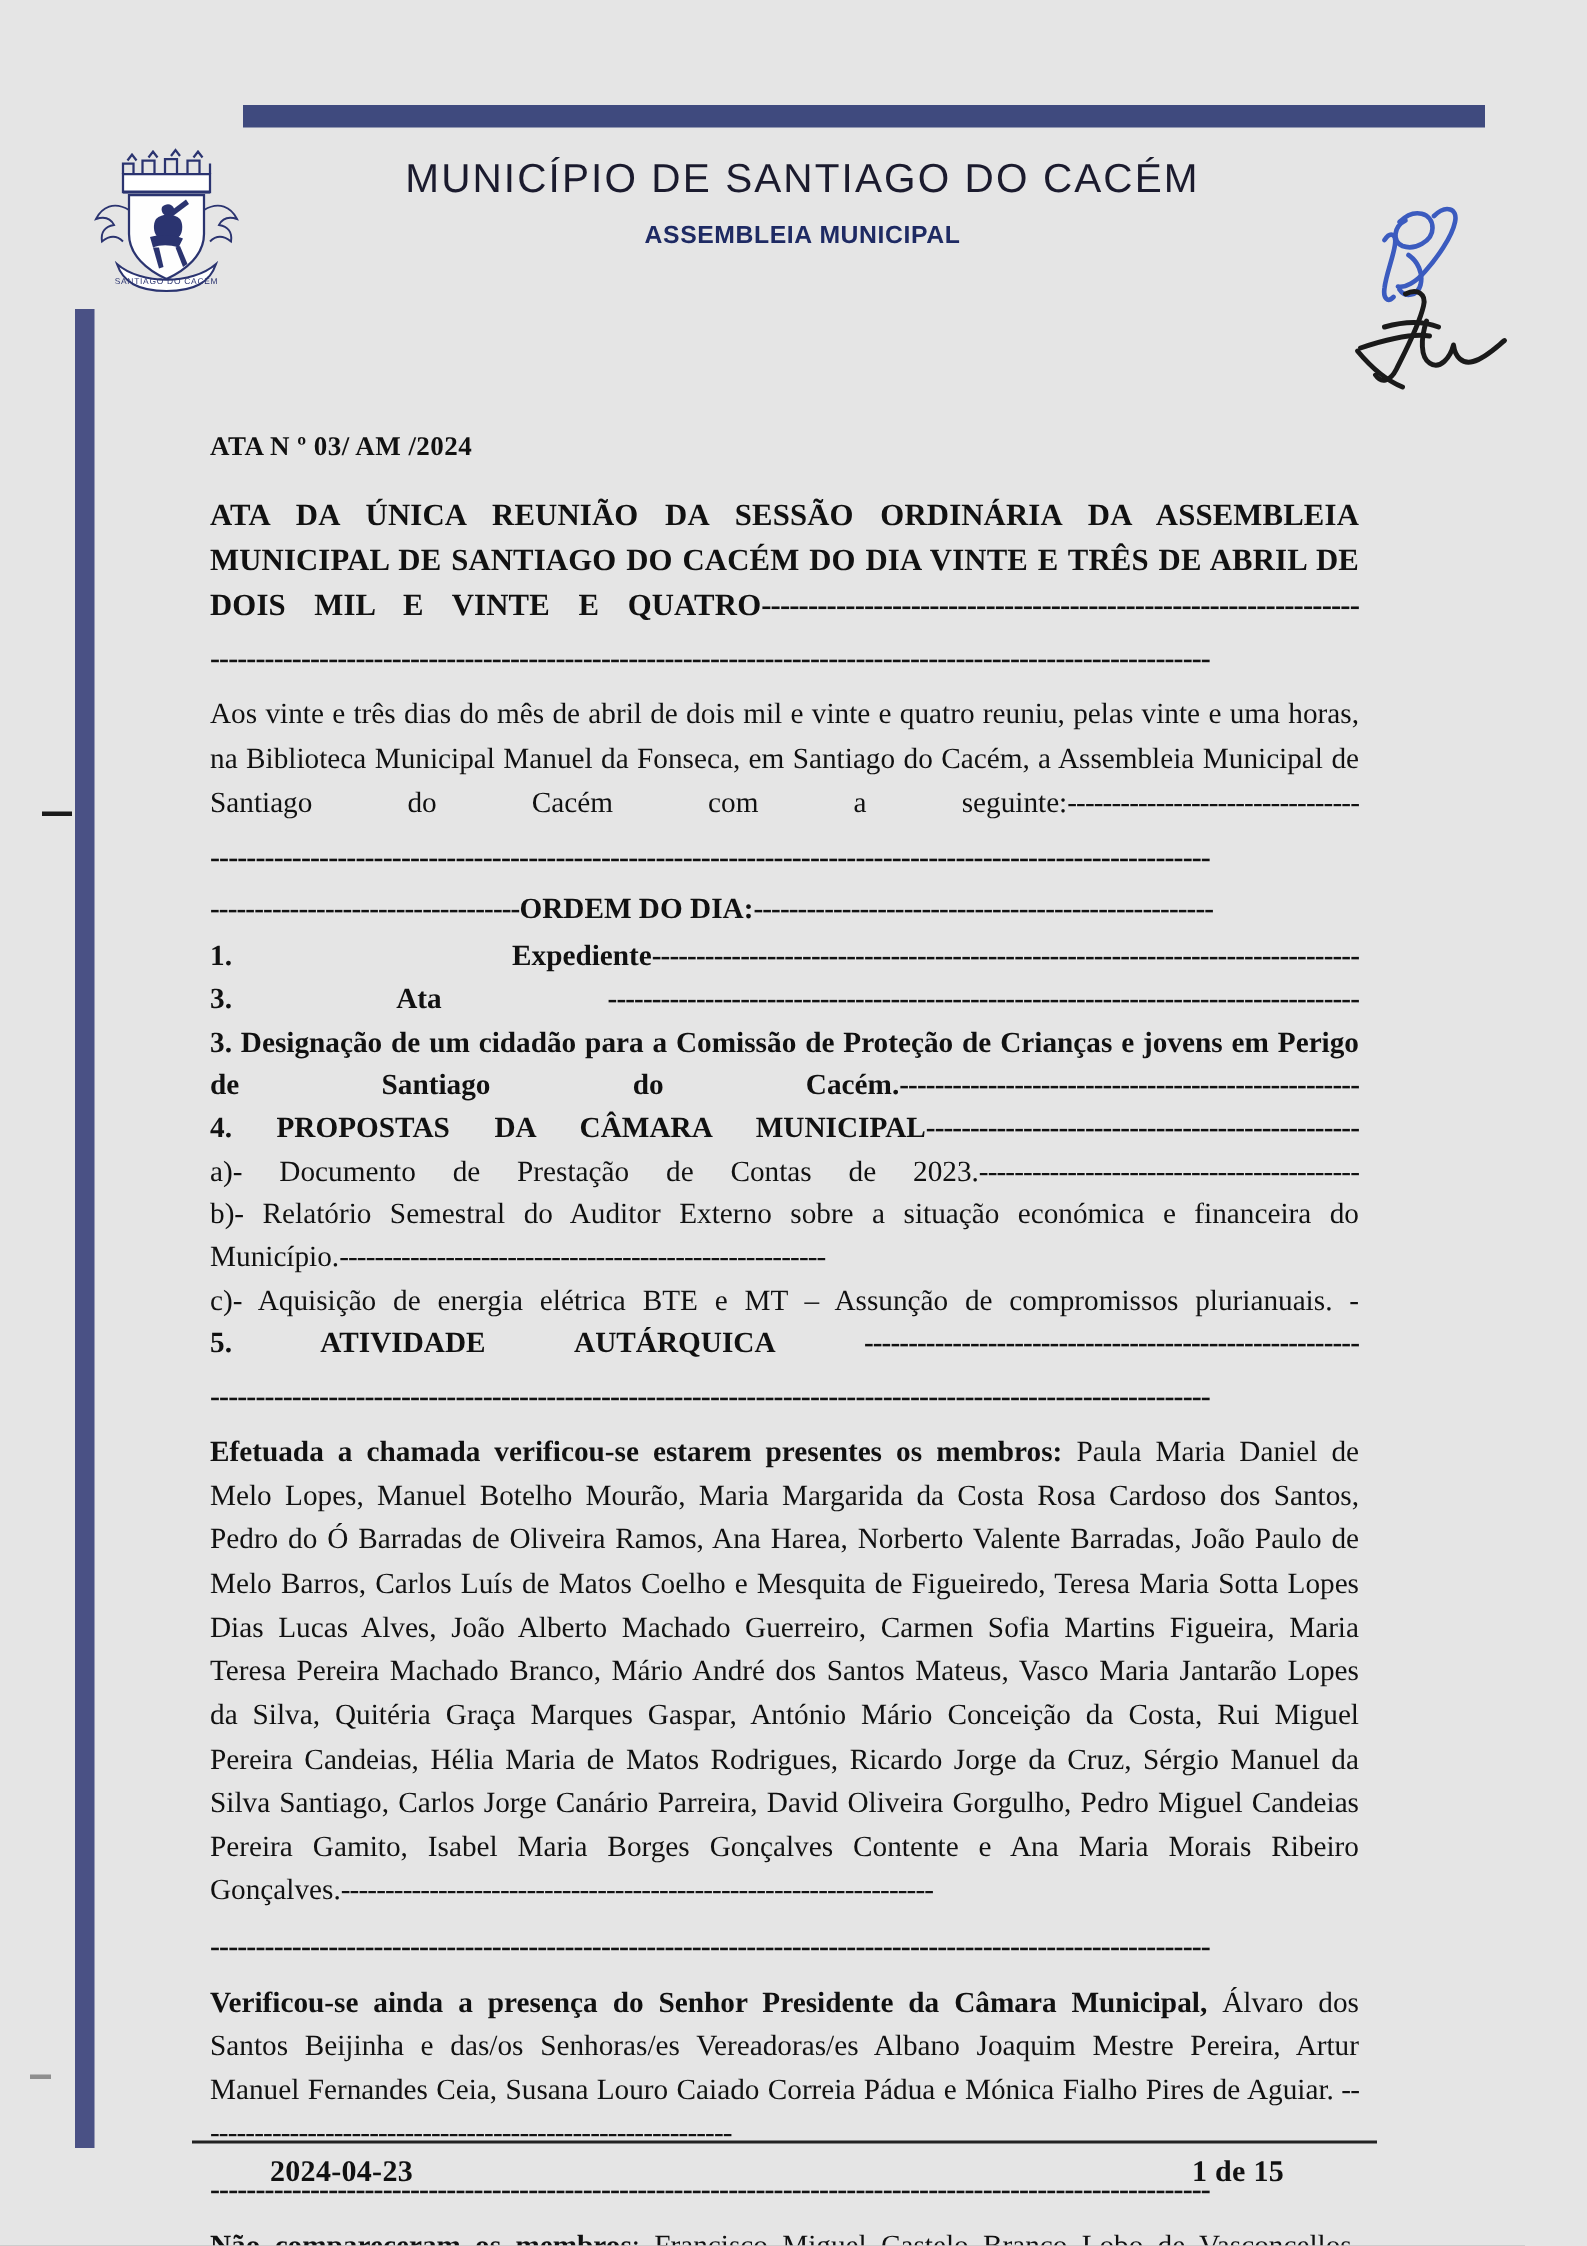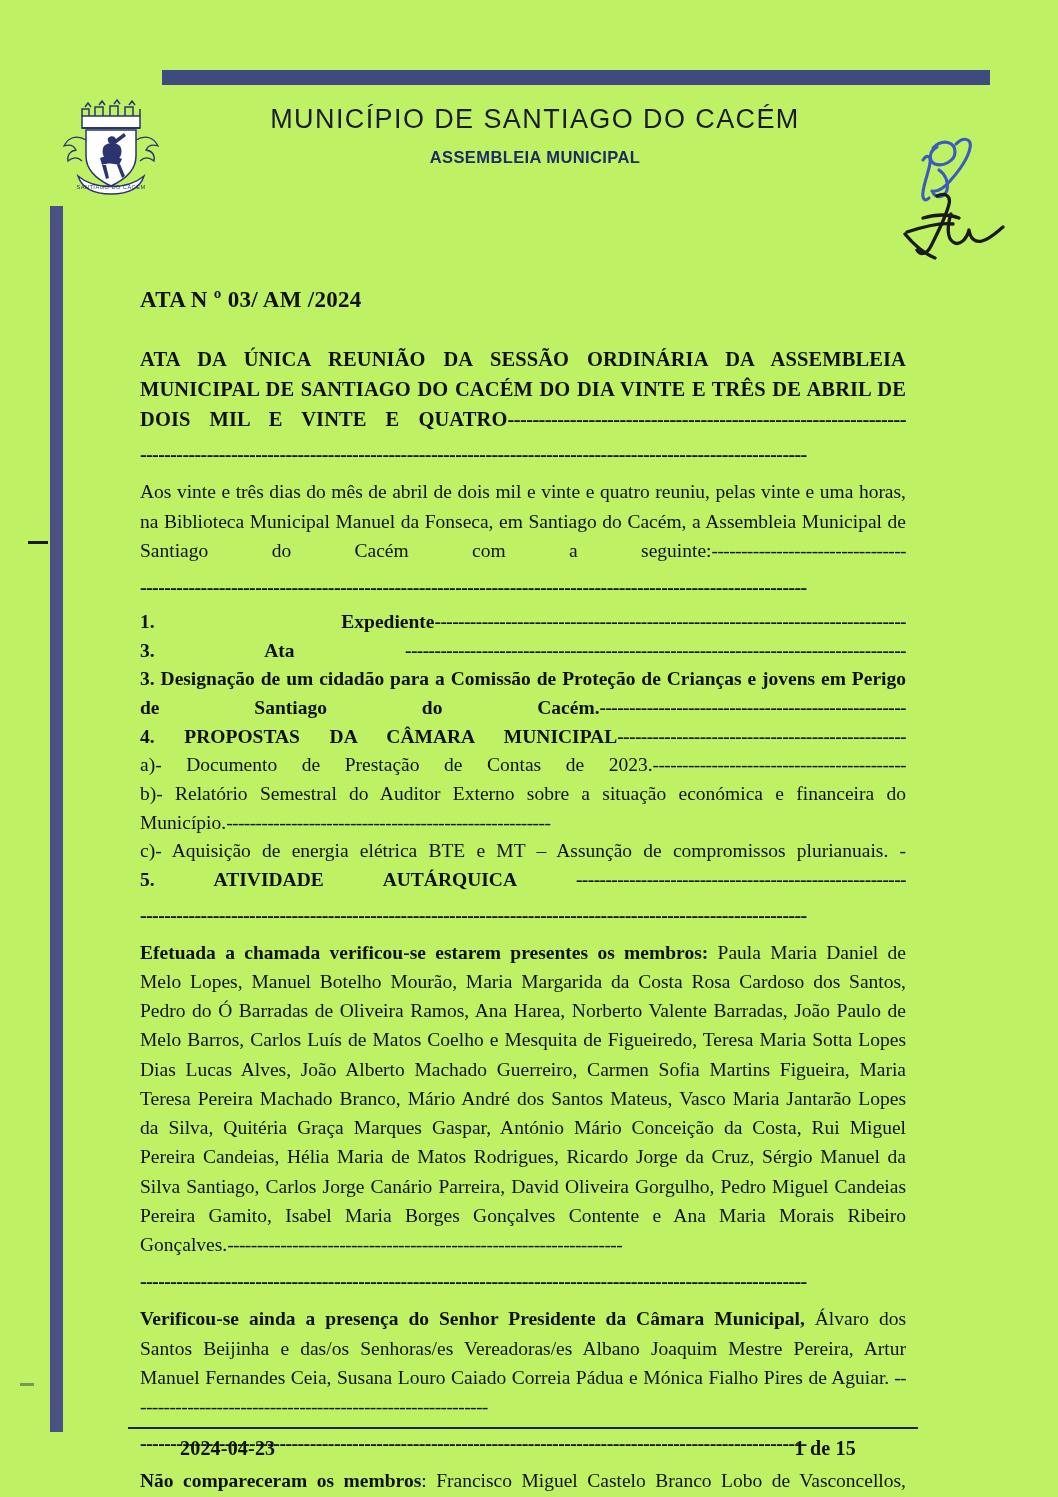--- a/index.html
+++ b/index.html
@@ -4,21 +4,21 @@
 <style>
   html, body {
     margin: 0;
     padding: 0;
     background: #b9b9b9;
   }
   .page {
     position: relative;
     width: 1058px;
     height: 1497px;
-    background: #bef264;
+    background: #e5e5e5;
     overflow: hidden;
     font-family: "Liberation Serif", serif;
     color: #111111;
   }
 
   
   .bar-top {
     position: absolute;
     left: 162px;
     top: 70px;
@@ -96,24 +96,24 @@
   }
 
   
   .doc-body {
     position: absolute;
     left: 140px;
     top: 287px;
     width: 766px;
   }
   .ata-num {
-    font-size: 23px;
+    font-size: 18px;
     font-weight: bold;
     letter-spacing: .3px;
-    margin-bottom: 31px;
+    margin-bottom: 21px;
   }
   .doc-title {
     font-size: 20.5px;
     font-weight: bold;
     line-height: 1.47;
     text-align: justify;
     text-align-last: justify;
     letter-spacing: .1px;
     word-spacing: 1px;
   }
@@ -261,20 +261,21 @@
     <div class="doc-title">
       <span>ATA DA ÚNICA REUNIÃO DA SESSÃO ORDINÁRIA DA ASSEMBLEIA MUNICIPAL DE SANTIAGO DO CACÉM DO DIA VINTE E TRÊS DE ABRIL DE DOIS MIL E VINTE E QUATRO</span><span class="dashes">----------------------------------------------------------------</span>
     </div>
 
     <span class="fillrule dashes">--------------------------------------------------------------------------------------------------------------</span>
 
     <p class="para"><span>Aos vinte e três dias do mês de abril de dois mil e vinte e quatro reuniu, pelas vinte e uma horas, na Biblioteca Municipal Manuel da Fonseca, em Santiago do Cacém, a Assembleia Municipal de Santiago do Cacém com a seguinte:</span><span class="dashes">---------------------------------</span></p>
 
     <span class="fillrule dashes">--------------------------------------------------------------------------------------------------------------</span>
 
+    <div class="ordem-line"><span class="dashes">-----------------------------------</span><span>ORDEM DO DIA:</span><span class="dashes">----------------------------------------------------</span></div>
 
     <p class="agenda-line b"><span>1. Expediente</span><span class="dashes">--------------------------------------------------------------------------------</span></p>
 
     <p class="agenda-line b"><span>3. Ata </span><span class="dashes">-------------------------------------------------------------------------------------</span></p>
 
     <p class="agenda-line b"><span>3. Designação de um cidadão para a Comissão de Proteção de Crianças e jovens em Perigo de Santiago do Cacém.</span><span class="dashes">----------------------------------------------------</span></p>
 
     <p class="agenda-line b"><span>4. PROPOSTAS DA CÂMARA MUNICIPAL</span><span class="dashes">-------------------------------------------------</span></p>
 
     <p class="agenda-line"><span>a)- Documento de Prestação de Contas de 2023.</span><span class="dashes">-------------------------------------------</span></p>

